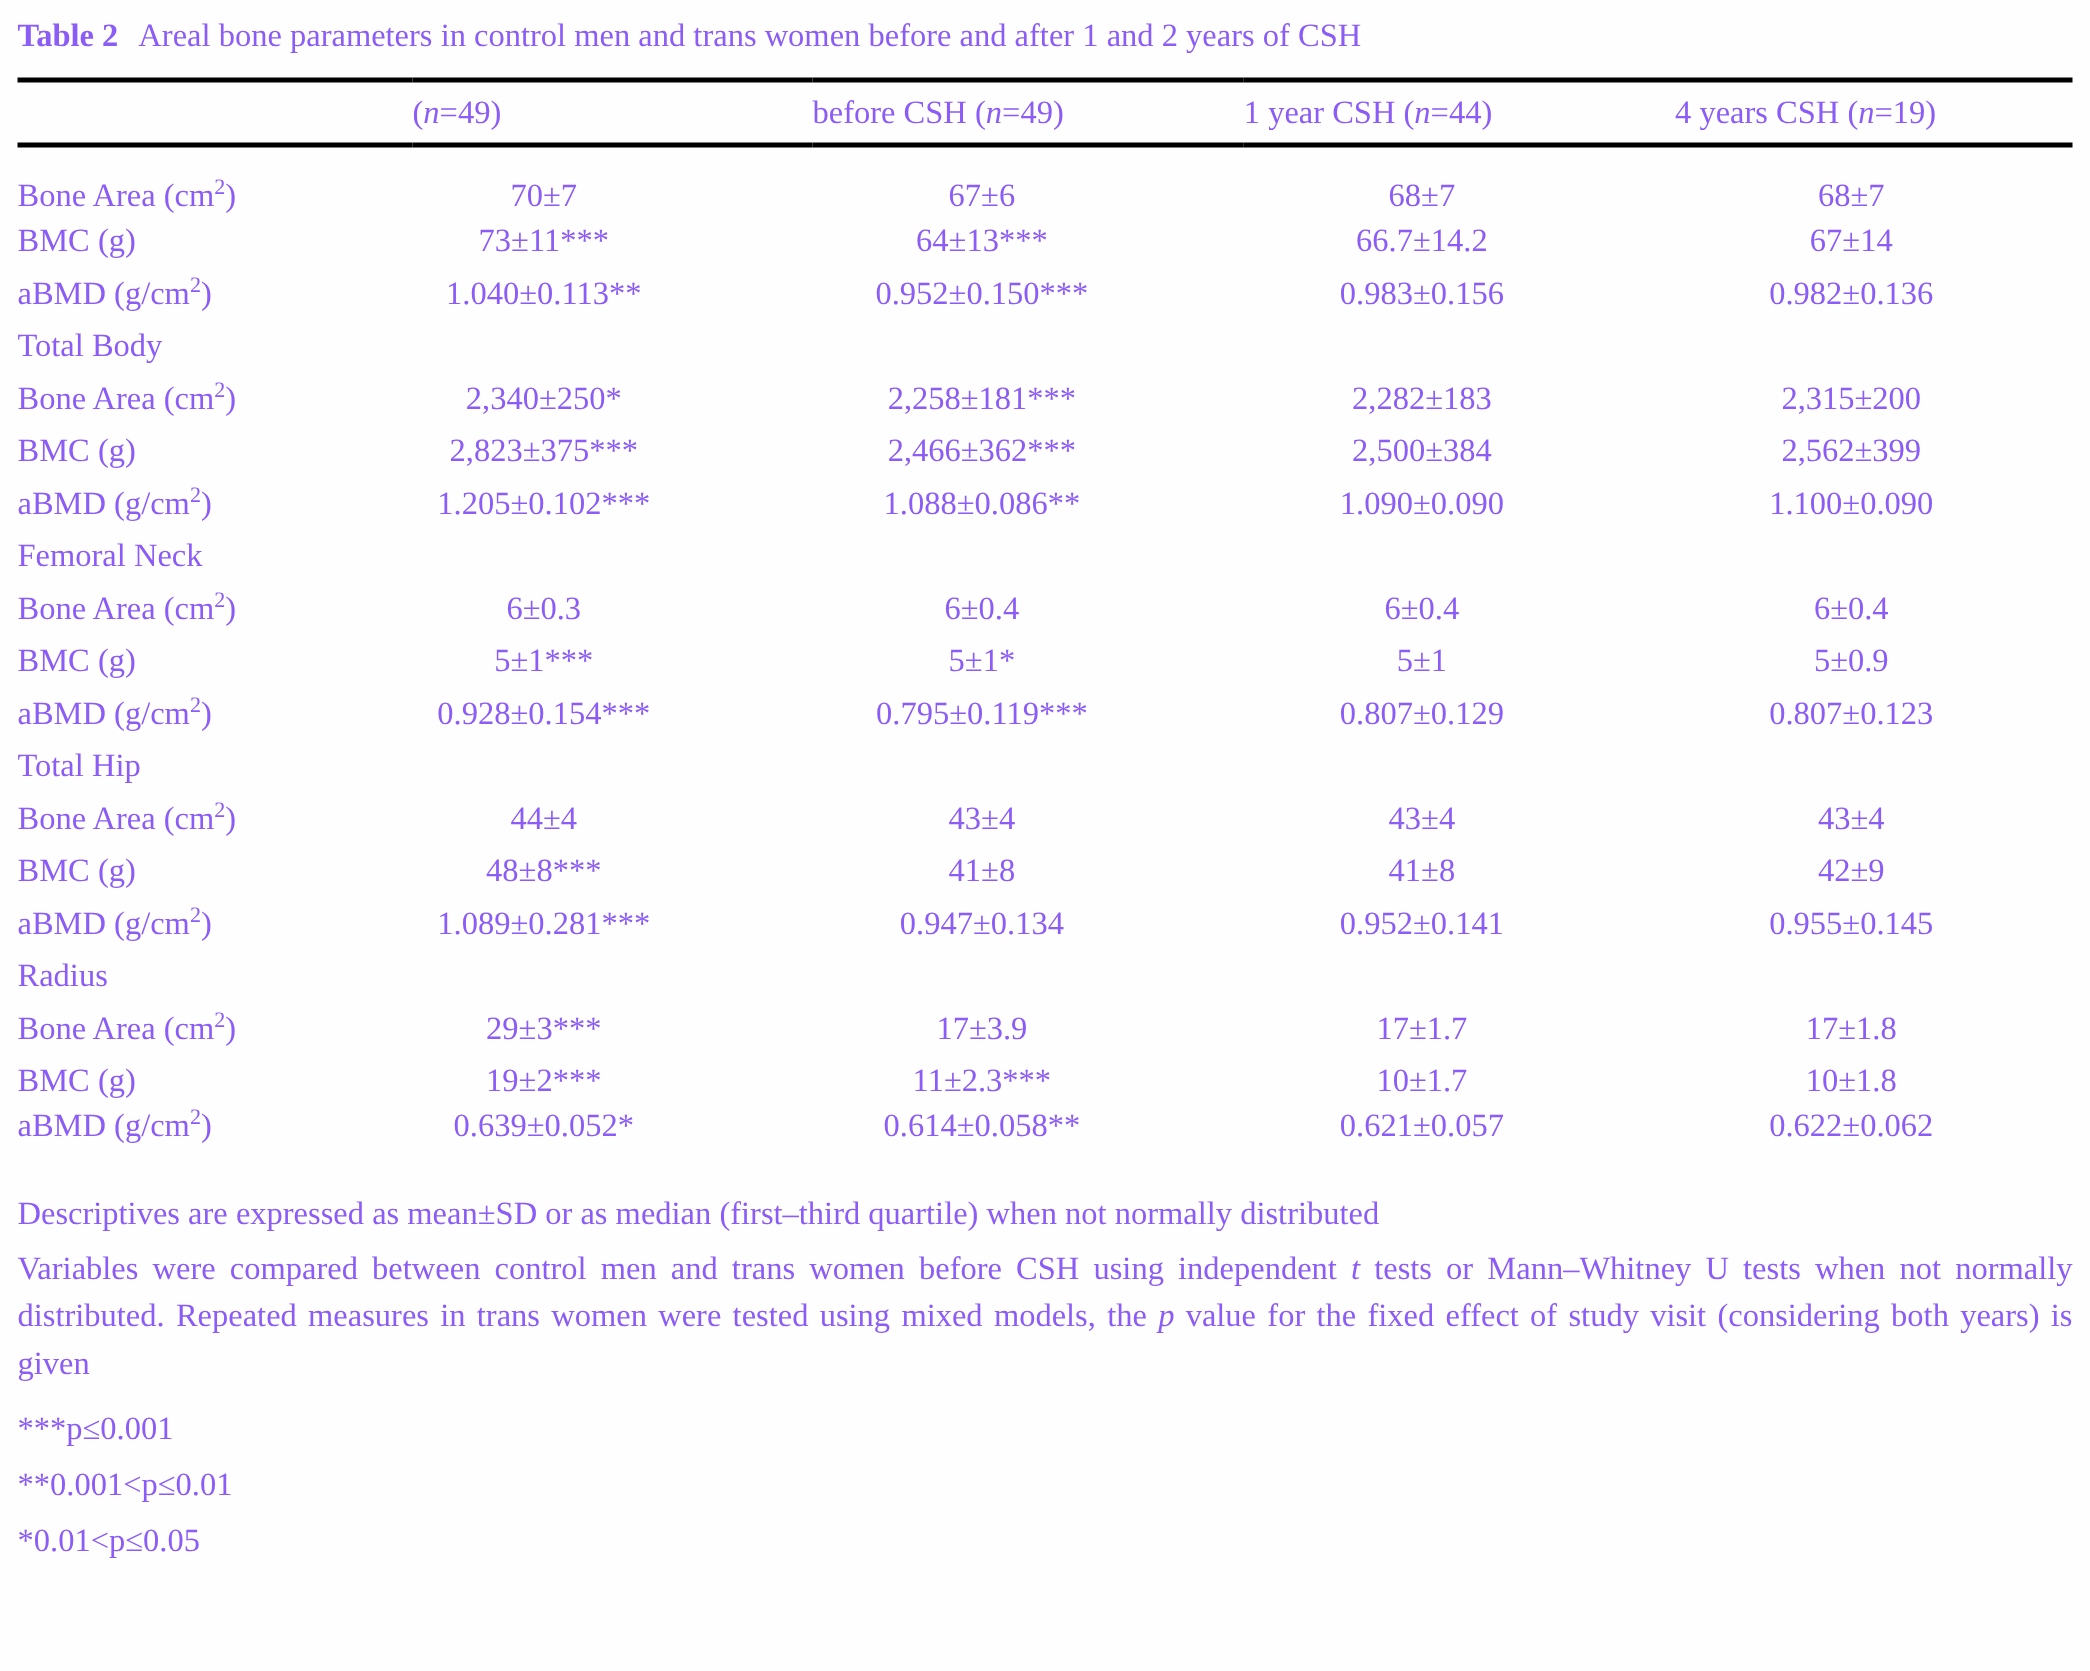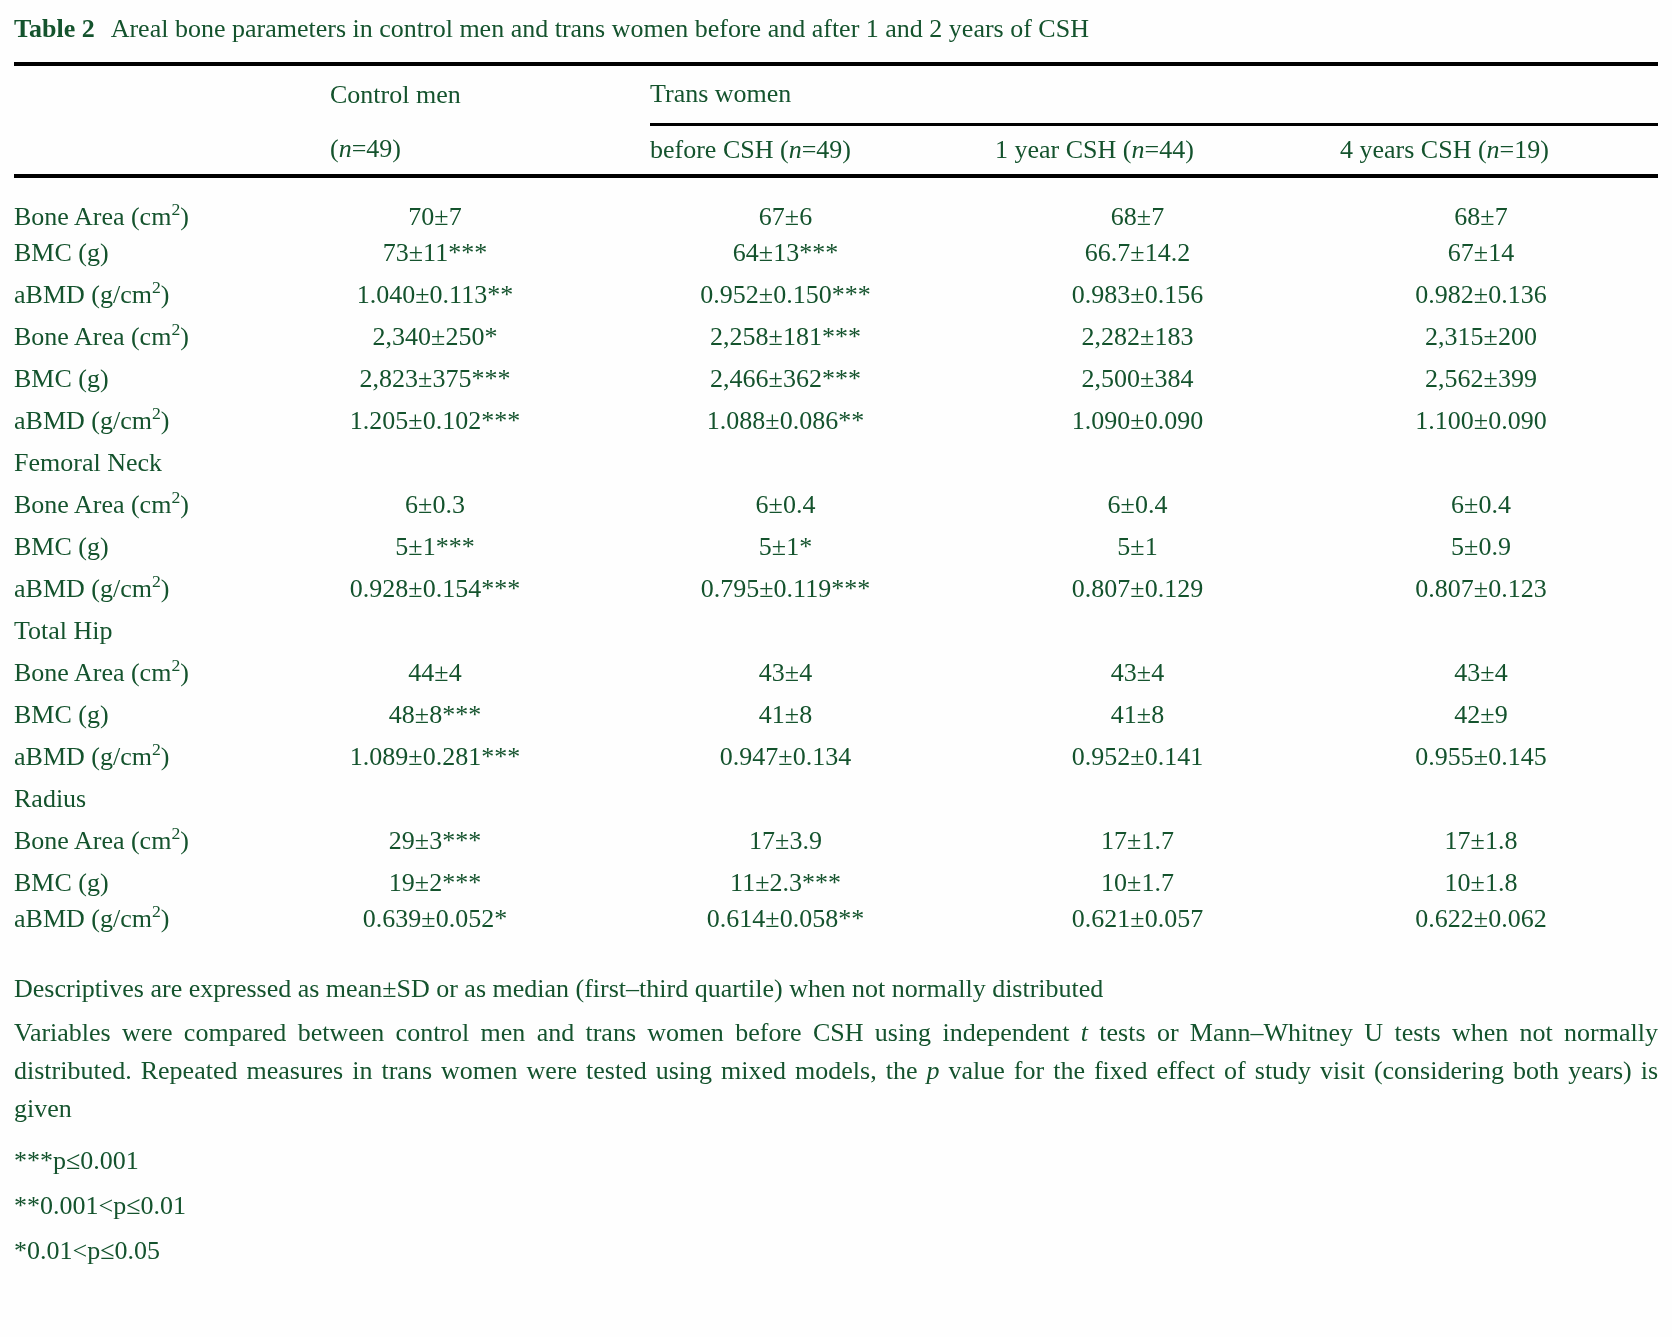--- a/index.html
+++ b/index.html
@@ -2,21 +2,21 @@
 <html><head>
 <meta charset="utf-8">
 <style>
   html,body { margin:0; padding:0; background:#ffffff; }
   .page {
     position:relative;
     width:1672px; height:1337px;
     box-sizing:border-box;
     padding:8px 14px 0 14px;
     background:#fefefe;
-    color:#14532d;
+    color:#8b5cf6;
     font-family:"Liberation Serif","DejaVu Serif",serif;
     font-size:26px;
     overflow:hidden;
   }
   .caption { margin:4px 0 16px 0; line-height:34px; }
   .caption .cap-label { font-weight:700; margin-right:16px; }
   table.datatable {
     width:1644px;
     border-collapse:collapse;
     table-layout:fixed;
@@ -58,25 +58,20 @@
 
   <table class="datatable">
     <colgroup>
       <col class="c1">
         <col class="c2">
         <col class="c3">
         <col class="c4">
         <col class="c5">
     </colgroup>
     <thead>
-      <tr class="hdr-row1">
-        <th></th>
-        <th>Control men</th>
-        <th class="trans-span" colspan="3">Trans women</th>
-      </tr>
       <tr class="hdr-row2">
         <th></th>
         <th><span>(</span><i>n</i><span>=49)</span></th>
         <th><span>before CSH (</span><i>n</i><span>=49)</span></th>
         <th><span>1 year CSH (</span><i>n</i><span>=44)</span></th>
         <th><span>4 years CSH (</span><i>n</i><span>=19)</span></th>
       </tr>
     </thead>
     <tbody>
         <tr>
@@ -94,20 +89,23 @@
           <td class="val">67±14</td>
         </tr>
         <tr>
           <td class="rowlabel">aBMD (g/cm<sup>2</sup>)</td>
           <td class="val">1.040±0.113**</td>
           <td class="val">0.952±0.150***</td>
           <td class="val">0.983±0.156</td>
           <td class="val">0.982±0.136</td>
         </tr>
         <tr>
+          <td colspan="5" class="rowlabel">Total Body</td>
+        </tr>
+        <tr>
           <td class="rowlabel">Bone Area (cm<sup>2</sup>)</td>
           <td class="val">2,340±250*</td>
           <td class="val">2,258±181***</td>
           <td class="val">2,282±183</td>
           <td class="val">2,315±200</td>
         </tr>
         <tr>
           <td class="rowlabel">BMC (g)</td>
           <td class="val">2,823±375***</td>
           <td class="val">2,466±362***</td>

